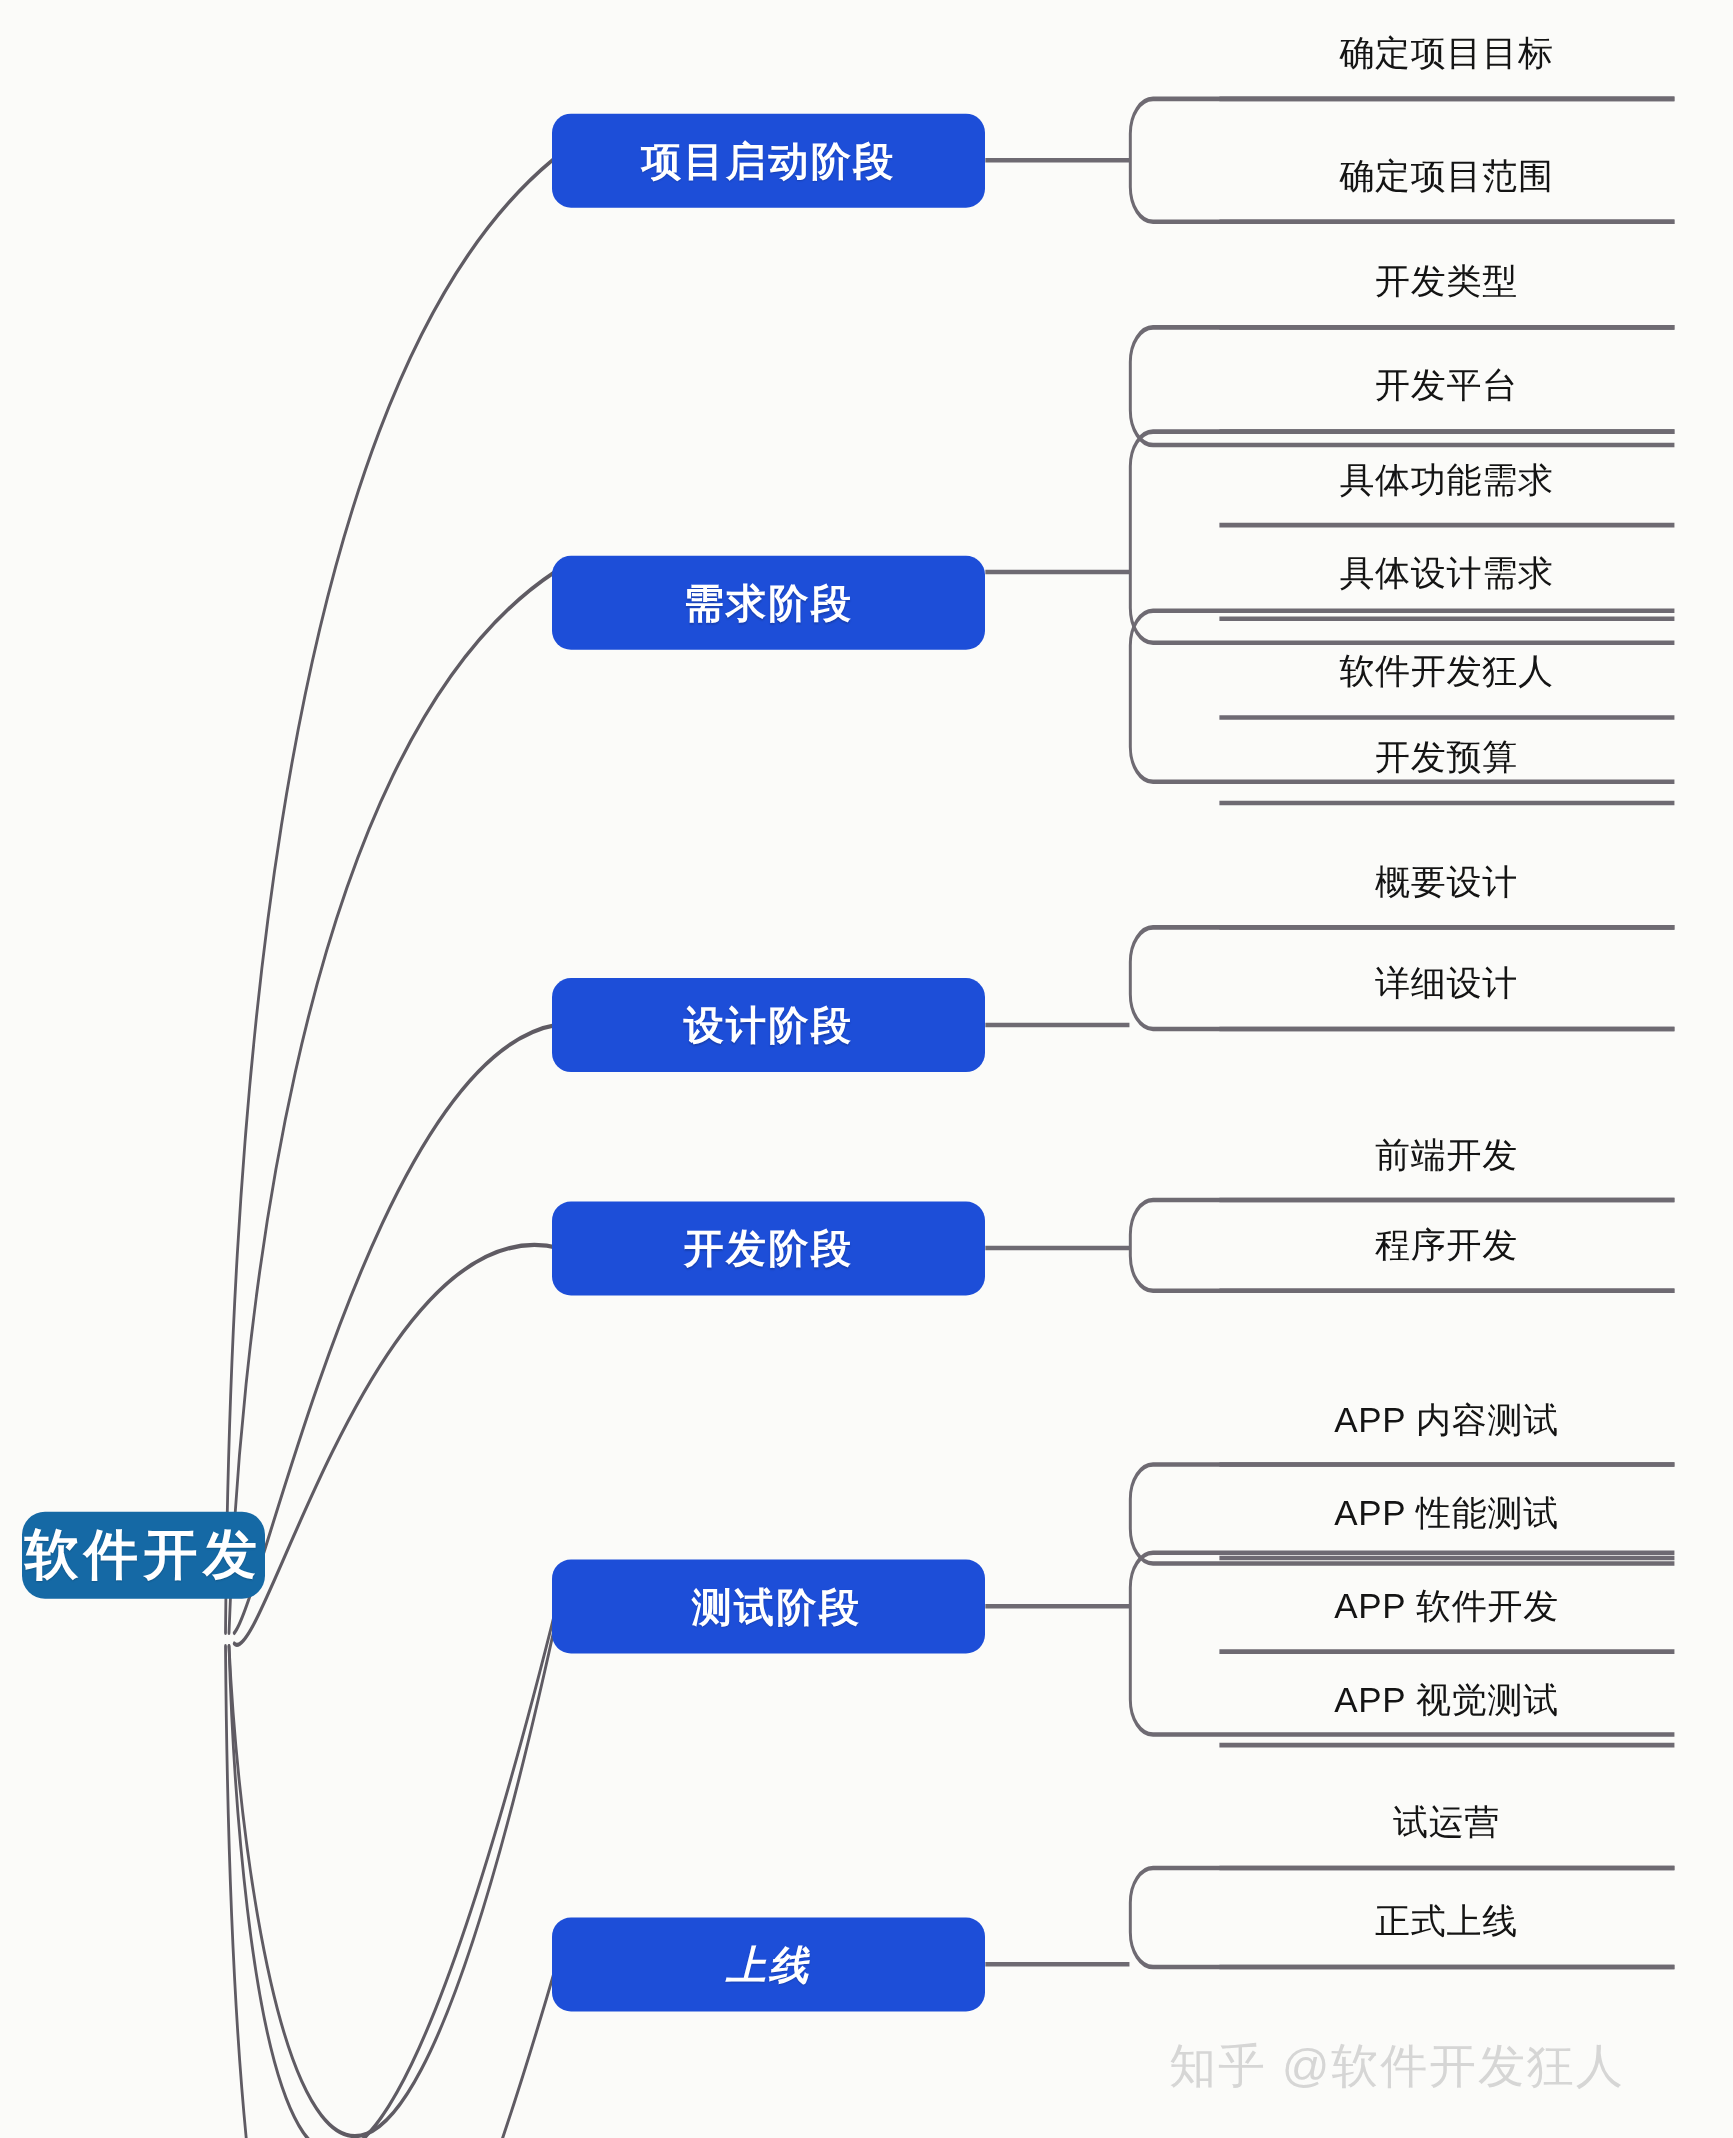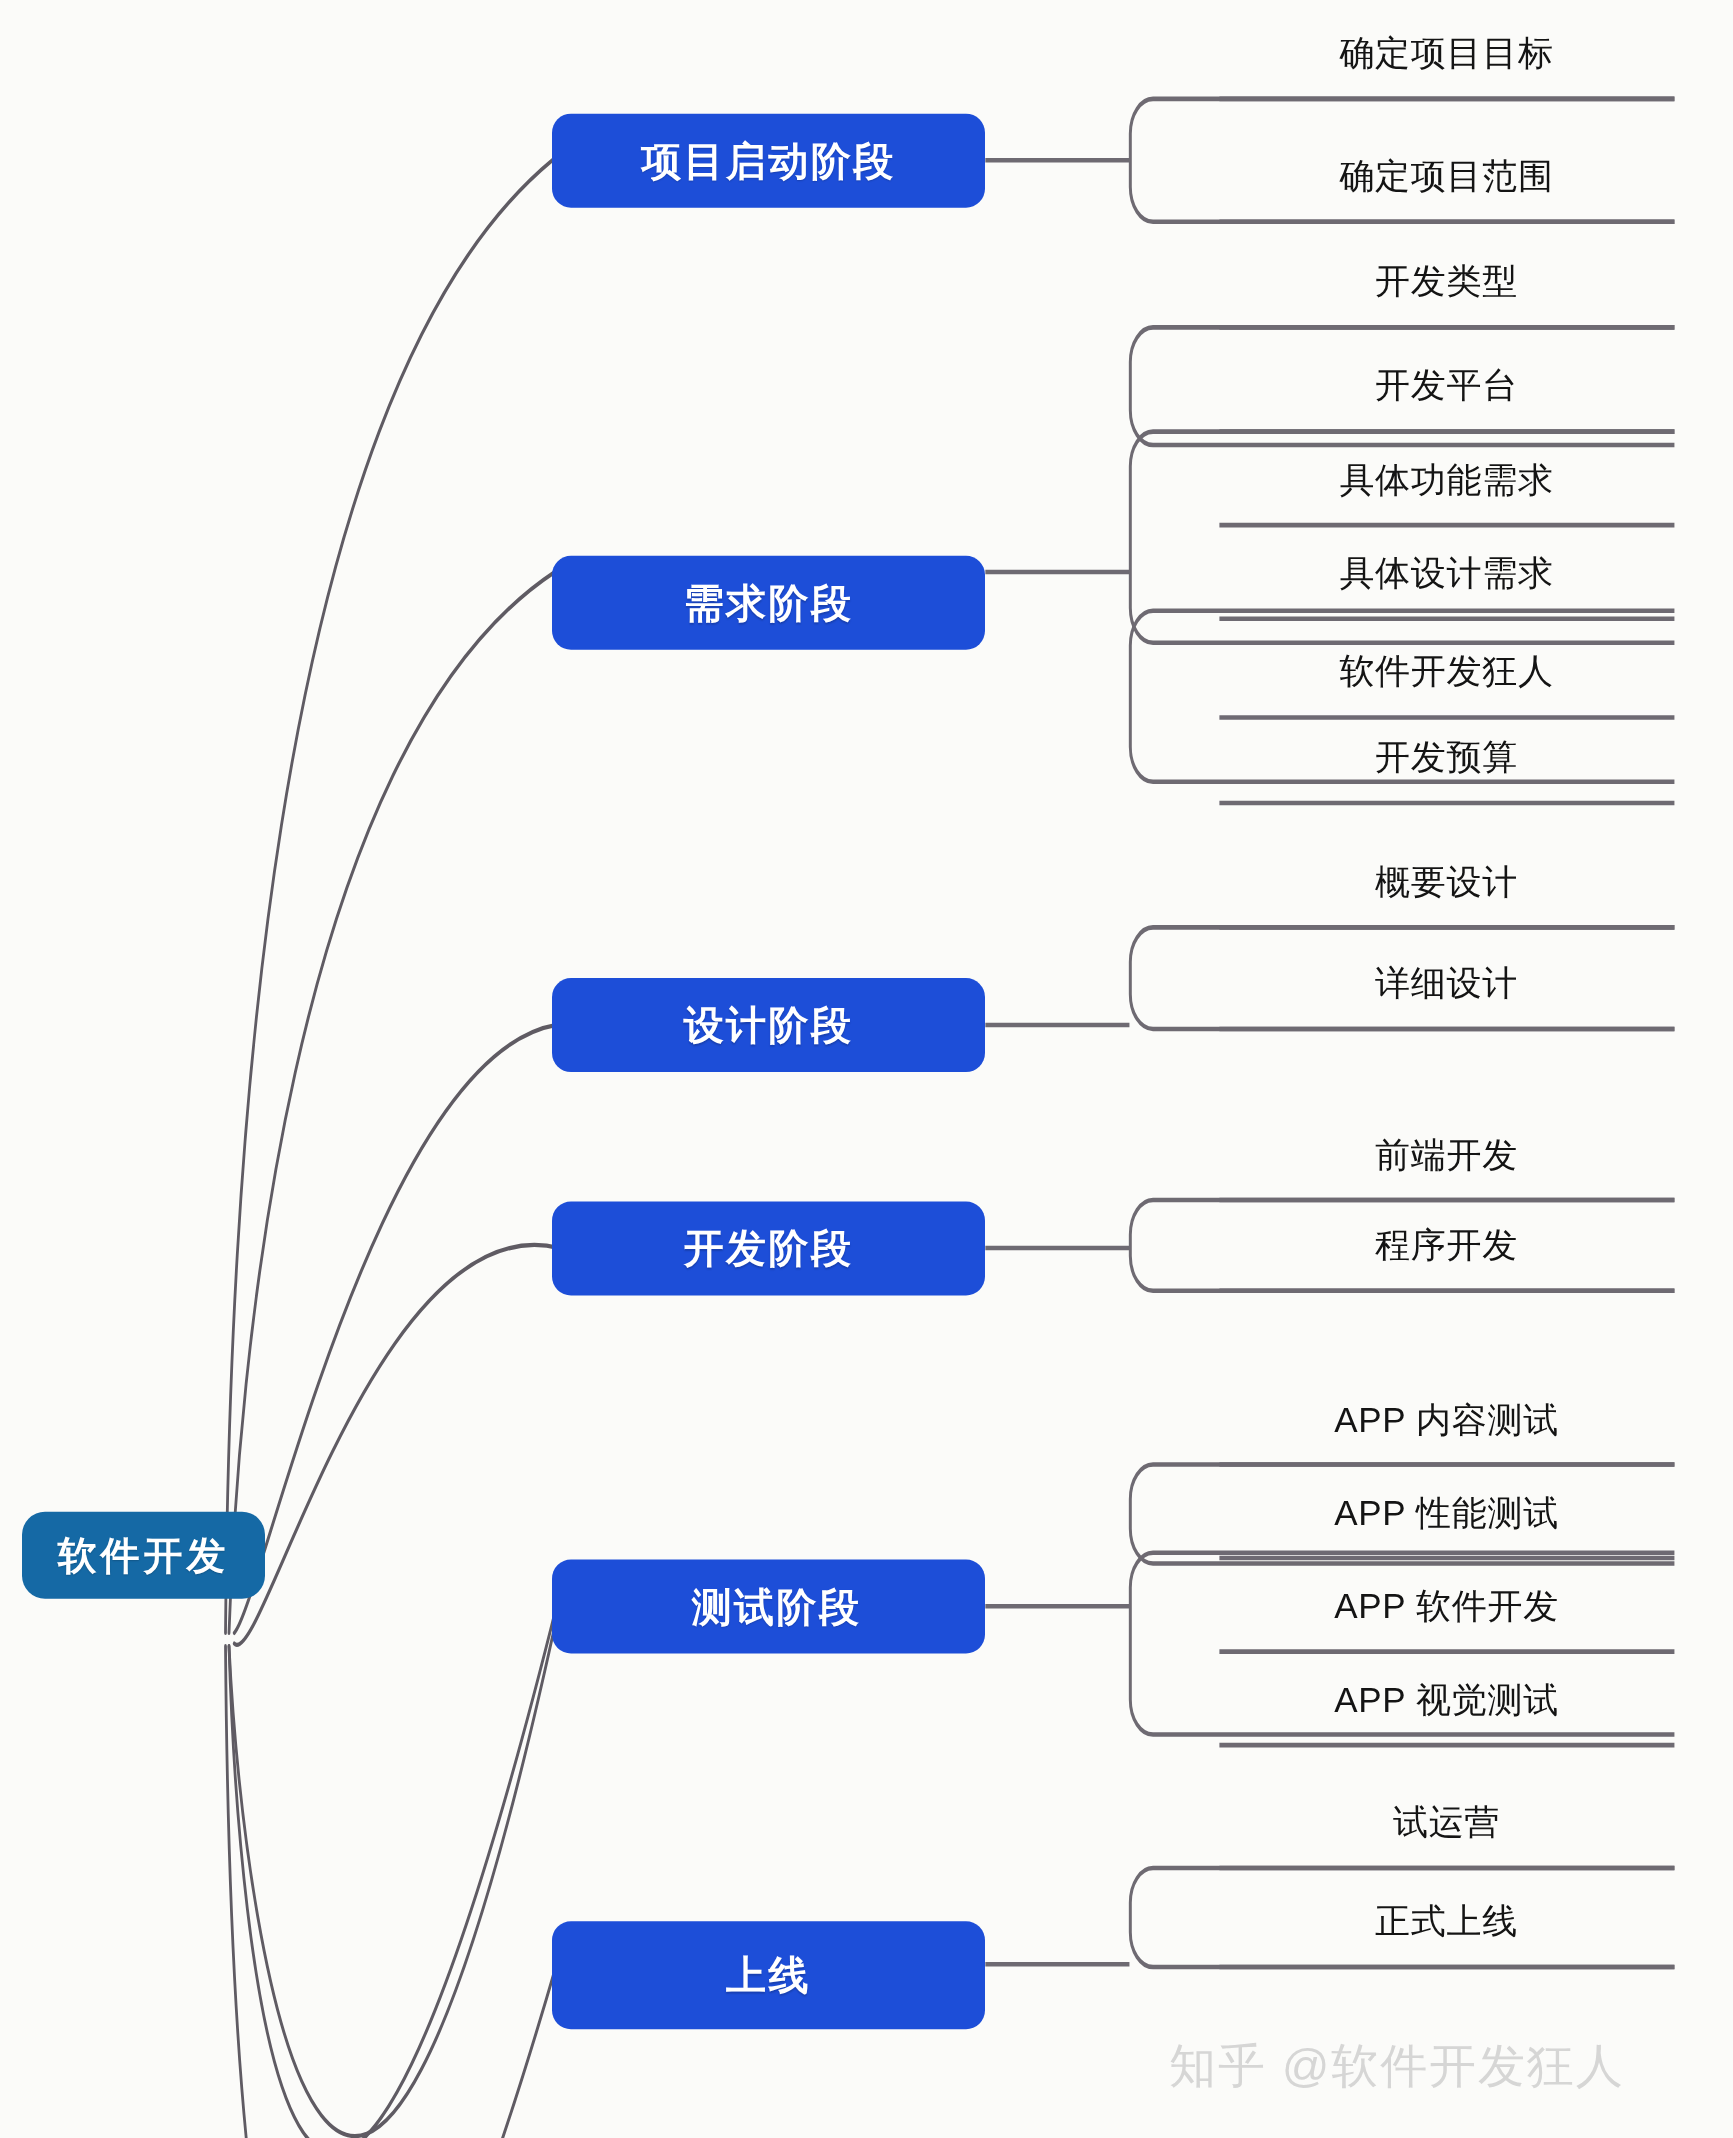--- a/index.html
+++ b/index.html
@@ -19,21 +19,21 @@
     display:flex;align-items:center;justify-content:center;
     color:#ffffff;
     text-align:center;
     white-space:nowrap;
     letter-spacing:.06em;
     box-sizing:border-box;
   }
   .node-root{
     background:#1569a5;
     border-radius:23px;
-    font-size:39px;
+    font-size:54px;
     font-weight:700;
     letter-spacing:.10em;
     text-shadow:0 1.7px 1.7px rgba(0,0,0,.18);
   }
   .node-branch{
     background:#1d4ed8;
     border-radius:19px;
     font-size:40px;
     font-weight:700;
     text-shadow:0 1.7px 1.7px rgba(0,0,0,.18);
@@ -131,21 +131,21 @@
   <div class="node node-branch" style="left: 552px; top: 58px; width: 433px; height: 94px; transform-origin: center center; transform: scaleY(0.653595);">项目启动阶段</div>
 
   <div class="node node-branch" style="left: 552px; top: 327px; width: 433px; height: 94px; transform-origin: center center; transform: scaleY(0.653595); margin-top: 20px;">需求阶段</div>
 
   <div class="node node-branch" style="left: 552px; top: 623px; width: 433px; height: 94px; transform-origin: center center; transform: scaleY(0.653595);">设计阶段</div>
 
   <div class="node node-branch" style="left: 552px; top: 769px; width: 433px; height: 94px; transform-origin: center center; transform: scaleY(0.653595);">开发阶段</div>
 
   <div class="node node-branch" style="left: 552px; top: 1003px; width: 433px; height: 94px; transform-origin: center center; transform: scaleY(0.653595); padding-left: 16px;">测试阶段</div>
 
-  <div class="node node-branch" style="left: 552px; top: 1237px; width: 433px; height: 108px; transform-origin: center center; transform: scaleY(0.653595);">上线</div>
+  <div class="node node-branch" style="left: 552px; top: 1237px; width: 433px; height: 94px; transform-origin: center center; transform: scaleY(0.653595); font-style: italic;">上线</div>
 
   <div class="leaf" style="left: 1219px; top: 0px; width: 455px; height: 65px; transform-origin: center center; transform: scaleY(0.653595);">确定项目目标</div>
   <div class="leaf" style="left: 1219px; top: 80px; width: 455px; height: 65px; transform-origin: center center; transform: scaleY(0.653595);">确定项目范围</div>
 
   <div class="leaf" style="left: 1219px; top: 149px; width: 455px; height: 65px; transform-origin: center center; transform: scaleY(0.653595);">开发类型</div>
   <div class="leaf" style="left: 1219px; top: 217px; width: 455px; height: 65px; transform-origin: center center; transform: scaleY(0.653595);">开发平台</div>
   <div class="leaf" style="left: 1219px; top: 279px; width: 455px; height: 65px; transform-origin: center center; transform: scaleY(0.653595);">具体功能需求</div>
   <div class="leaf" style="left: 1219px; top: 340px; width: 455px; height: 65px; transform-origin: center center; transform: scaleY(0.653595);">具体设计需求</div>
   <div class="leaf" style="left: 1219px; top: 404px; width: 455px; height: 65px; transform-origin: center center; transform: scaleY(0.653595);">软件开发狂人</div>
   <div class="leaf" style="left: 1219px; top: 460px; width: 455px; height: 65px; transform-origin: center center; transform: scaleY(0.653595);">开发预算</div>

